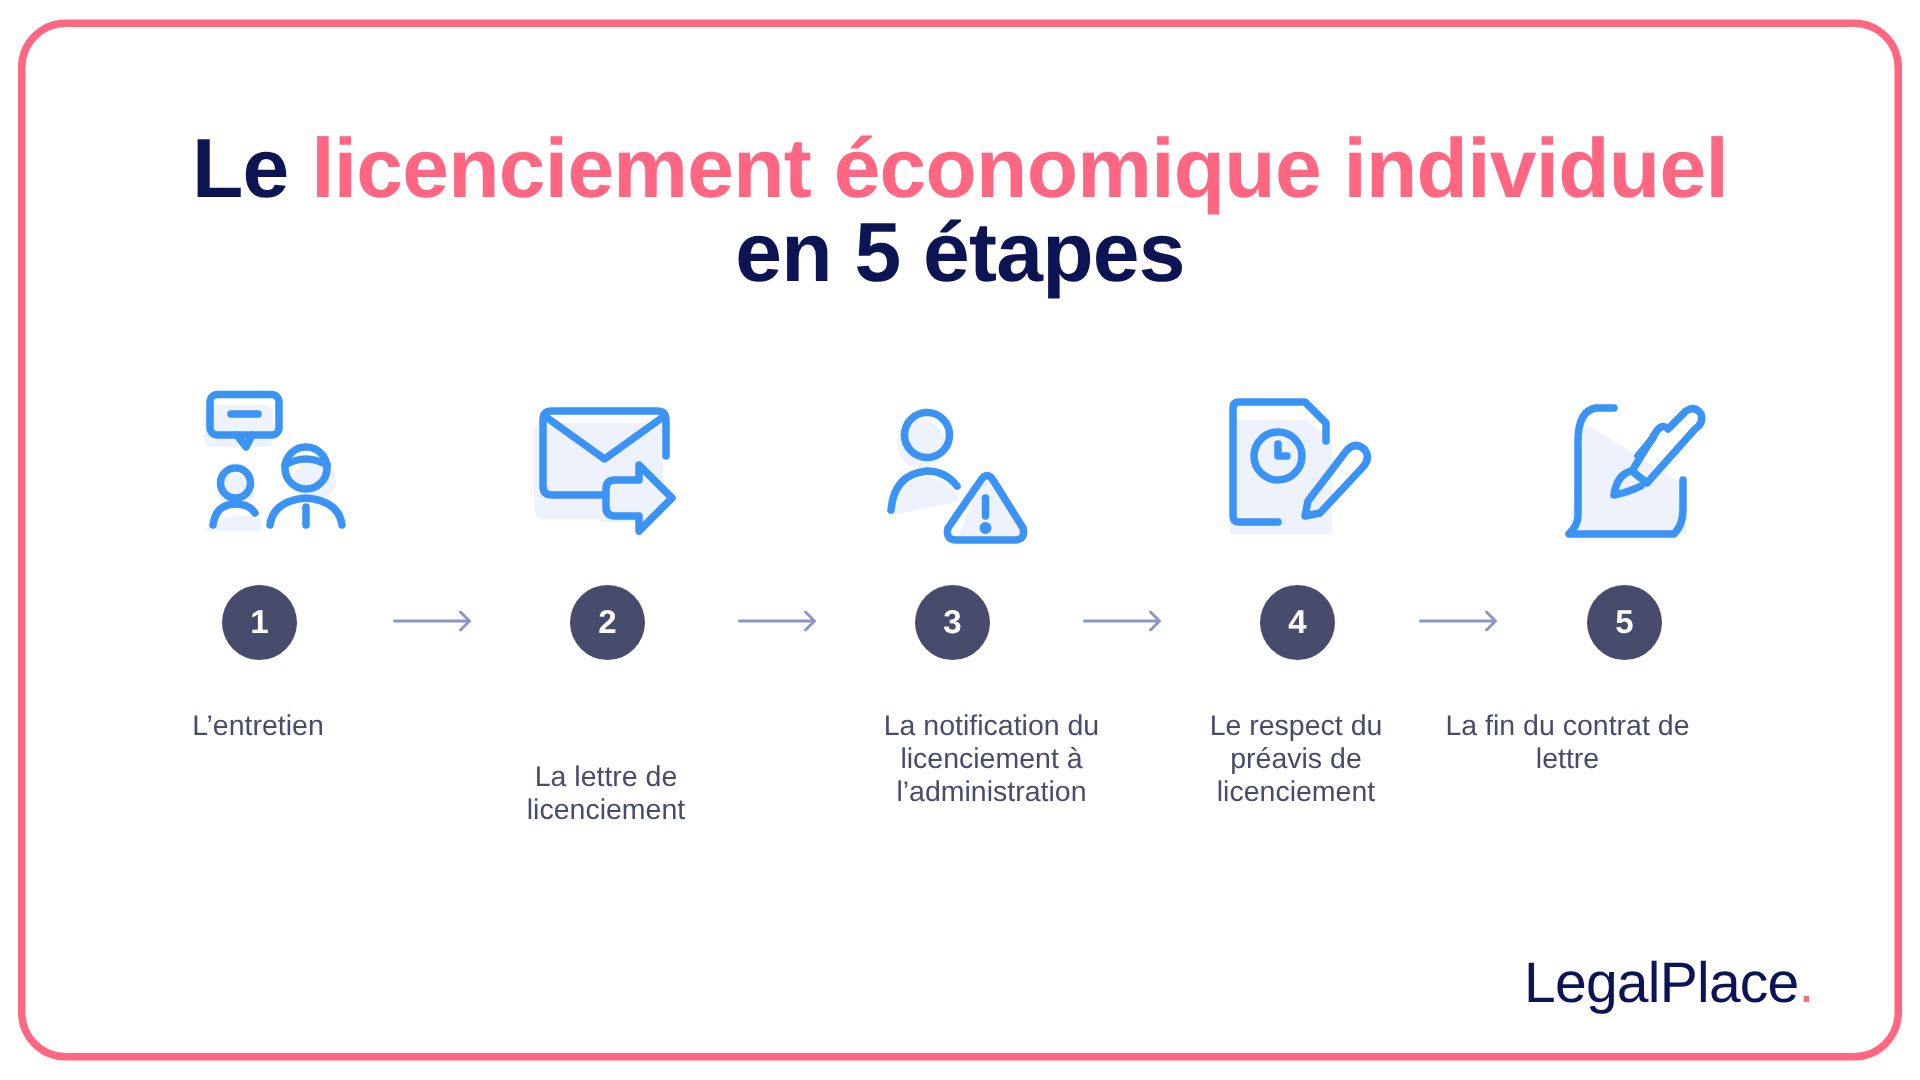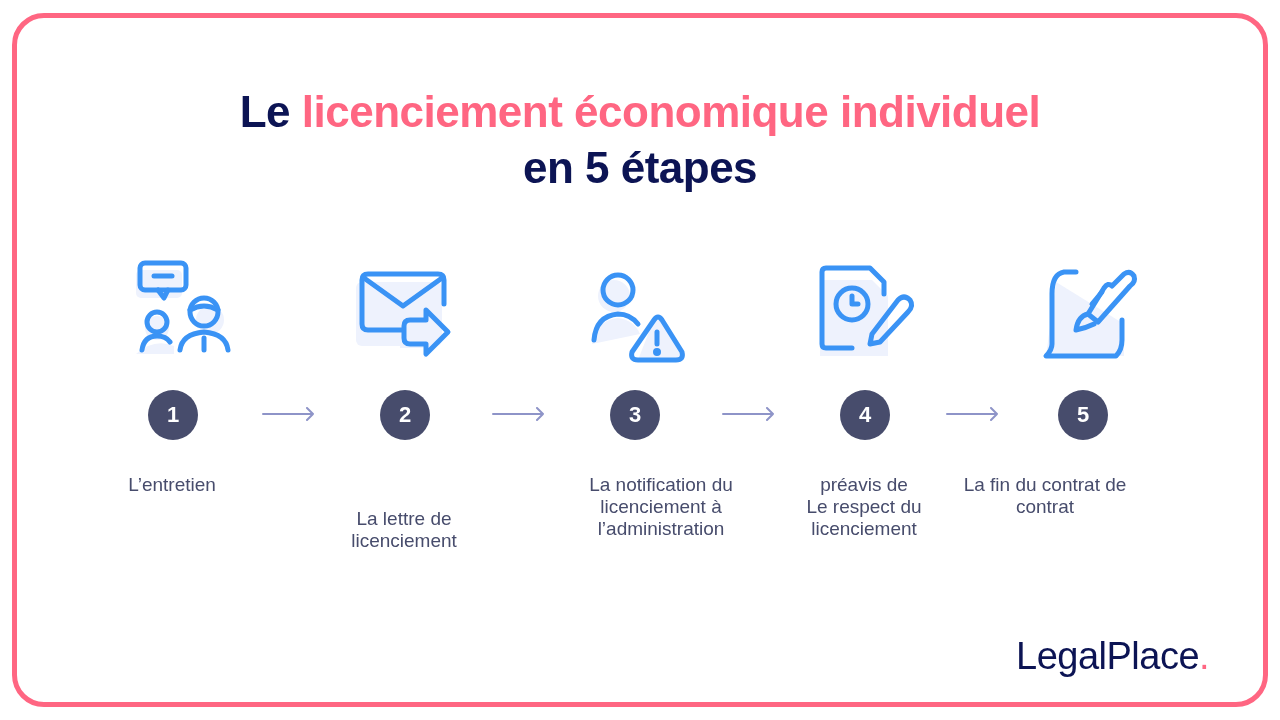--- a/index.html
+++ b/index.html
@@ -4,21 +4,21 @@
 <style>
   * { box-sizing: border-box; margin: 0; padding: 0; }
   html, body { width: 1280px; height: 720px; background: #ffffff; overflow: hidden; }
   body { position: relative; font-family: "Liberation Sans", "DejaVu Sans", sans-serif; }
   .frame {
     position: absolute; left: 12px; top: 13px; width: 1256px; height: 694px;
     border: 5px solid #FF6682; border-radius: 32px; background: #ffffff;
   }
   .title {
     position: absolute; left: 0; top: 84px; width: 1280px; text-align: center;
-    font-weight: bold; font-size: 44px; line-height: 56px; color: #0C1454;
+    font-weight: bold; font-size: 56px; line-height: 56px; color: #0C1454;
     letter-spacing: -0.5px;
   }
   .title .accent { color: #FF6682; }
   .step-icon { position: absolute; width: 100px; height: 100px; }
   .step-icon svg { width: 100%; height: 100%; overflow: visible; }
   .badge {
     position: absolute; width: 50px; height: 50px; border-radius: 50%;
     background: #474C6C; color: #ffffff; font-weight: bold; font-size: 22px;
     display: flex; align-items: center; justify-content: center;
   }
@@ -139,24 +139,24 @@
 <div class="label" style="left:294px; top:474px;margin-top:34px;">
   <div>La lettre de</div>
   <div>licenciement</div>
 </div>
 <div class="label" style="left:551px; top:474px;">
   <div>La notification du</div>
   <div>licenciement à</div>
   <div>l’administration</div>
 </div>
 <div class="label" style="left:754px; top:474px;">
+  <div>Le respect du</div>
   <div>préavis de</div>
-  <div>Le respect du</div>
   <div>licenciement</div>
 </div>
 <div class="label" style="left:935px; top:474px;">
   <div>La fin du contrat de</div>
-  <div>contrat</div>
+  <div>lettre</div>
 </div>
 
 <div class="logo">
   <span>LegalPlace</span><span class="dot">.</span>
 </div>
 
 </body></html>

